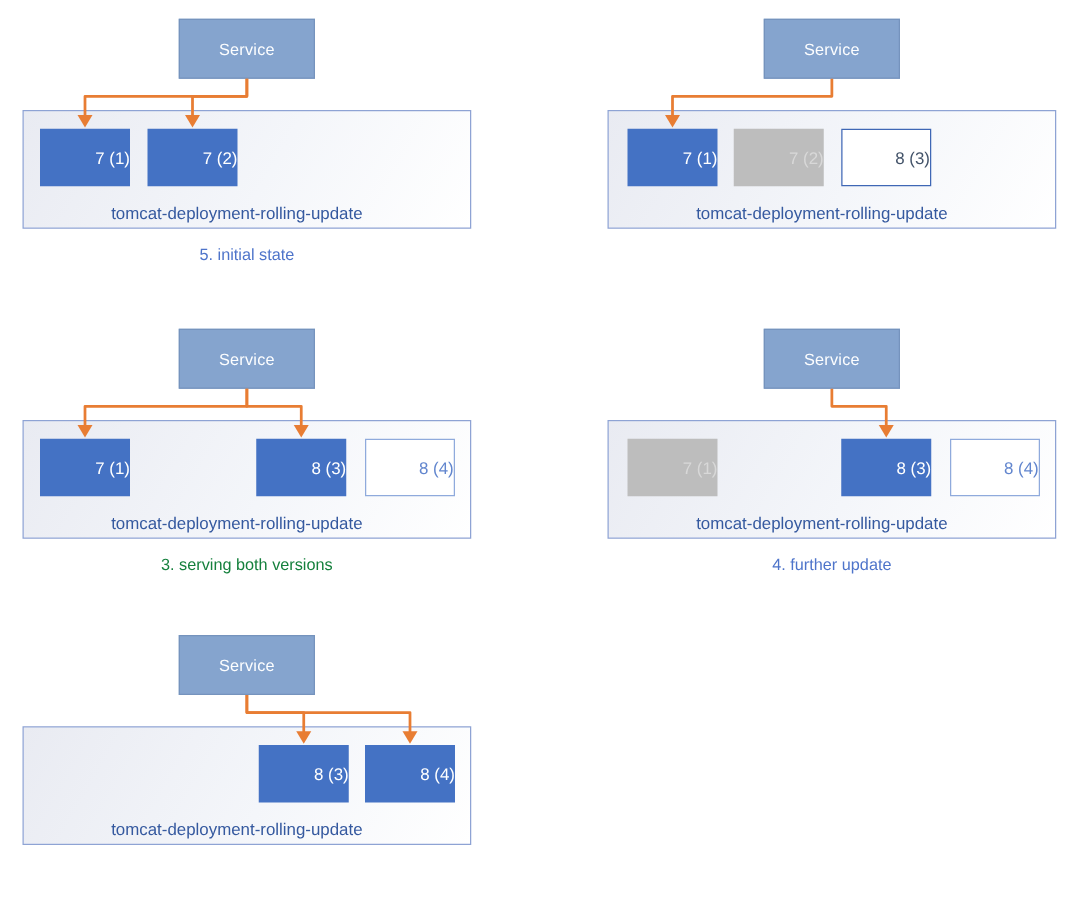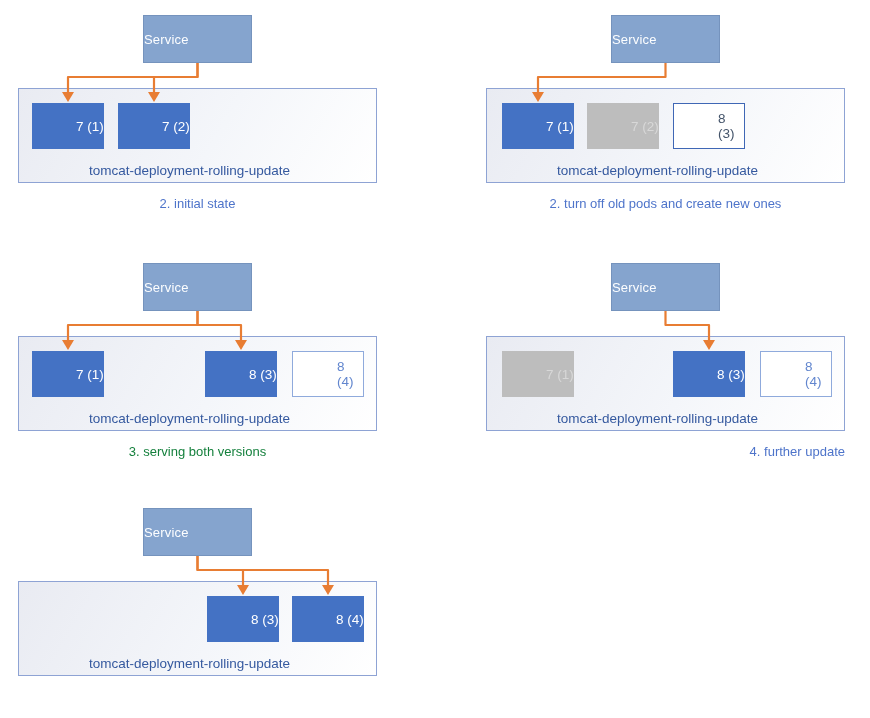--- a/index.html
+++ b/index.html
@@ -2,32 +2,31 @@
 <html><head>
 <meta charset="utf-8">
 <style>
   html,body{margin:0;padding:0;background:#ffffff;}
   body{width:870px;height:718px;font-family:"Liberation Sans",sans-serif;-webkit-font-smoothing:antialiased;}
   #canvas{position:relative;width:870px;height:718px;overflow:hidden;background:#ffffff;}
   .panel{position:absolute;width:435px;height:248px;}
   .service{
     position:absolute;left:143px;top:15px;width:109px;height:48px;
     border:1px solid;box-sizing:border-box;
-    display:flex;align-items:center;
+    display:flex;align-items:center;justify-content:center;
     font-size:13px;color:#fdfeff;letter-spacing:.2px;
   }
   .depbox{
     position:absolute;left:18px;top:88px;width:359px;height:95px;
     border:1px solid;box-sizing:border-box;
   }
   .pod{
     position:absolute;top:14px;width:72px;height:46px;box-sizing:border-box;
-    display:flex;align-items:center;justify-content:flex-start;
+    display:flex;align-items:center;justify-content:flex-end;
     font-size:13.5px;
-    padding-left:44px;
   }
   .dep-label{
     position:absolute;left:0;right:16px;bottom:4px;text-align:center;
     font-size:13.5px;
   }
   .caption{
     position:absolute;left:18px;top:196px;width:359px;text-align:center;
     font-size:13px;
   }
   .connector{position:absolute;left:0;top:0;pointer-events:none;}
@@ -48,21 +47,21 @@
           <span>7 (2)</span>
         </div>
         <div class="dep-label" style="color: rgb(53, 89, 159);">tomcat-deployment-rolling-update</div>
       </div>
       <svg class="connector" width="435" height="248">
         <path d="M 197.5 63 L 197.5 77 L 68 77 L 68 95" fill="none" stroke="#E87D33" stroke-width="2.2" stroke-linejoin="round"></path>
         <polygon points="62,92 74,92 68,102" fill="#E87D33"></polygon>
         <path d="M 197.5 63 L 197.5 77 L 154 77 L 154 95" fill="none" stroke="#E87D33" stroke-width="2.2" stroke-linejoin="round"></path>
         <polygon points="148,92 160,92 154,102" fill="#E87D33"></polygon>
       </svg>
-      <div class="caption" style="color: rgb(78, 116, 202);">2. initial state</div>
+      <div class="caption" style="color: rgb(78, 116, 202);">5. initial state</div>
     </div>
     <div class="panel" style="left: 468px; top: 0px;">
       <div class="service" style="background: rgb(133, 164, 206); border-color: rgb(117, 147, 189);">
         <span>Service</span>
       </div>
       <div class="depbox" style="border-color: rgb(142, 163, 212); background: linear-gradient(120deg, rgb(233, 235, 242) 0%, rgb(244, 246, 250) 55%, rgb(255, 255, 255) 100%);">
         <div class="pod" style="left: 15px; background: rgb(68, 114, 196); color: rgb(255, 255, 255);">
           <span>7 (1)</span>
         </div>
         <div class="pod" style="left: 100px; background: rgb(189, 189, 189); color: rgb(216, 216, 216);">
@@ -70,21 +69,20 @@
         </div>
         <div class="pod" style="left: 186px; background: rgb(255, 255, 255); border: 1.5px solid rgb(63, 103, 181); color: rgb(68, 84, 106);">
           <span>8 (3)</span>
         </div>
         <div class="dep-label" style="color: rgb(53, 89, 159);">tomcat-deployment-rolling-update</div>
       </div>
       <svg class="connector" width="435" height="248">
         <path d="M 197.5 63 L 197.5 77 L 70 77 L 70 95" fill="none" stroke="#E87D33" stroke-width="2.2" stroke-linejoin="round"></path>
         <polygon points="64,92 76,92 70,102" fill="#E87D33"></polygon>
       </svg>
-      <div class="caption" style="color: rgb(78, 116, 202);">2. turn off old pods and create new ones</div>
     </div>
     <div class="panel" style="left: 0px; top: 248px;">
       <div class="service" style="background: rgb(133, 164, 206); border-color: rgb(117, 147, 189);">
         <span>Service</span>
       </div>
       <div class="depbox" style="border-color: rgb(142, 163, 212); background: linear-gradient(120deg, rgb(233, 235, 242) 0%, rgb(244, 246, 250) 55%, rgb(255, 255, 255) 100%);">
         <div class="pod" style="left: 13px; background: rgb(68, 114, 196); color: rgb(255, 255, 255);">
           <span>7 (1)</span>
         </div>
         <div class="pod" style="left: 186px; background: rgb(68, 114, 196); color: rgb(255, 255, 255);">
@@ -116,21 +114,21 @@
         </div>
         <div class="pod" style="left: 273px; background: rgb(255, 255, 255); border: 1.5px solid rgb(143, 170, 220); color: rgb(98, 134, 206);">
           <span>8 (4)</span>
         </div>
         <div class="dep-label" style="color: rgb(53, 89, 159);">tomcat-deployment-rolling-update</div>
       </div>
       <svg class="connector" width="435" height="248">
         <path d="M 197.5 63 L 197.5 77 L 241 77 L 241 95" fill="none" stroke="#E87D33" stroke-width="2.2" stroke-linejoin="round"></path>
         <polygon points="235,92 247,92 241,102" fill="#E87D33"></polygon>
       </svg>
-      <div class="caption" style="color: rgb(78, 116, 202); text-align: right;">4. further update</div>
+      <div class="caption" style="color: rgb(78, 116, 202);">4. further update</div>
     </div>
     <div class="panel" style="left: 0px; top: 493px;">
       <div class="service" style="background: rgb(133, 164, 206); border-color: rgb(117, 147, 189);">
         <span>Service</span>
       </div>
       <div class="depbox" style="border-color: rgb(142, 163, 212); background: linear-gradient(120deg, rgb(233, 235, 242) 0%, rgb(244, 246, 250) 55%, rgb(255, 255, 255) 100%);">
         <div class="pod" style="left: 188px; background: rgb(68, 114, 196); color: rgb(255, 255, 255);">
           <span>8 (3)</span>
         </div>
         <div class="pod" style="left: 273px; background: rgb(68, 114, 196); color: rgb(255, 255, 255);">

